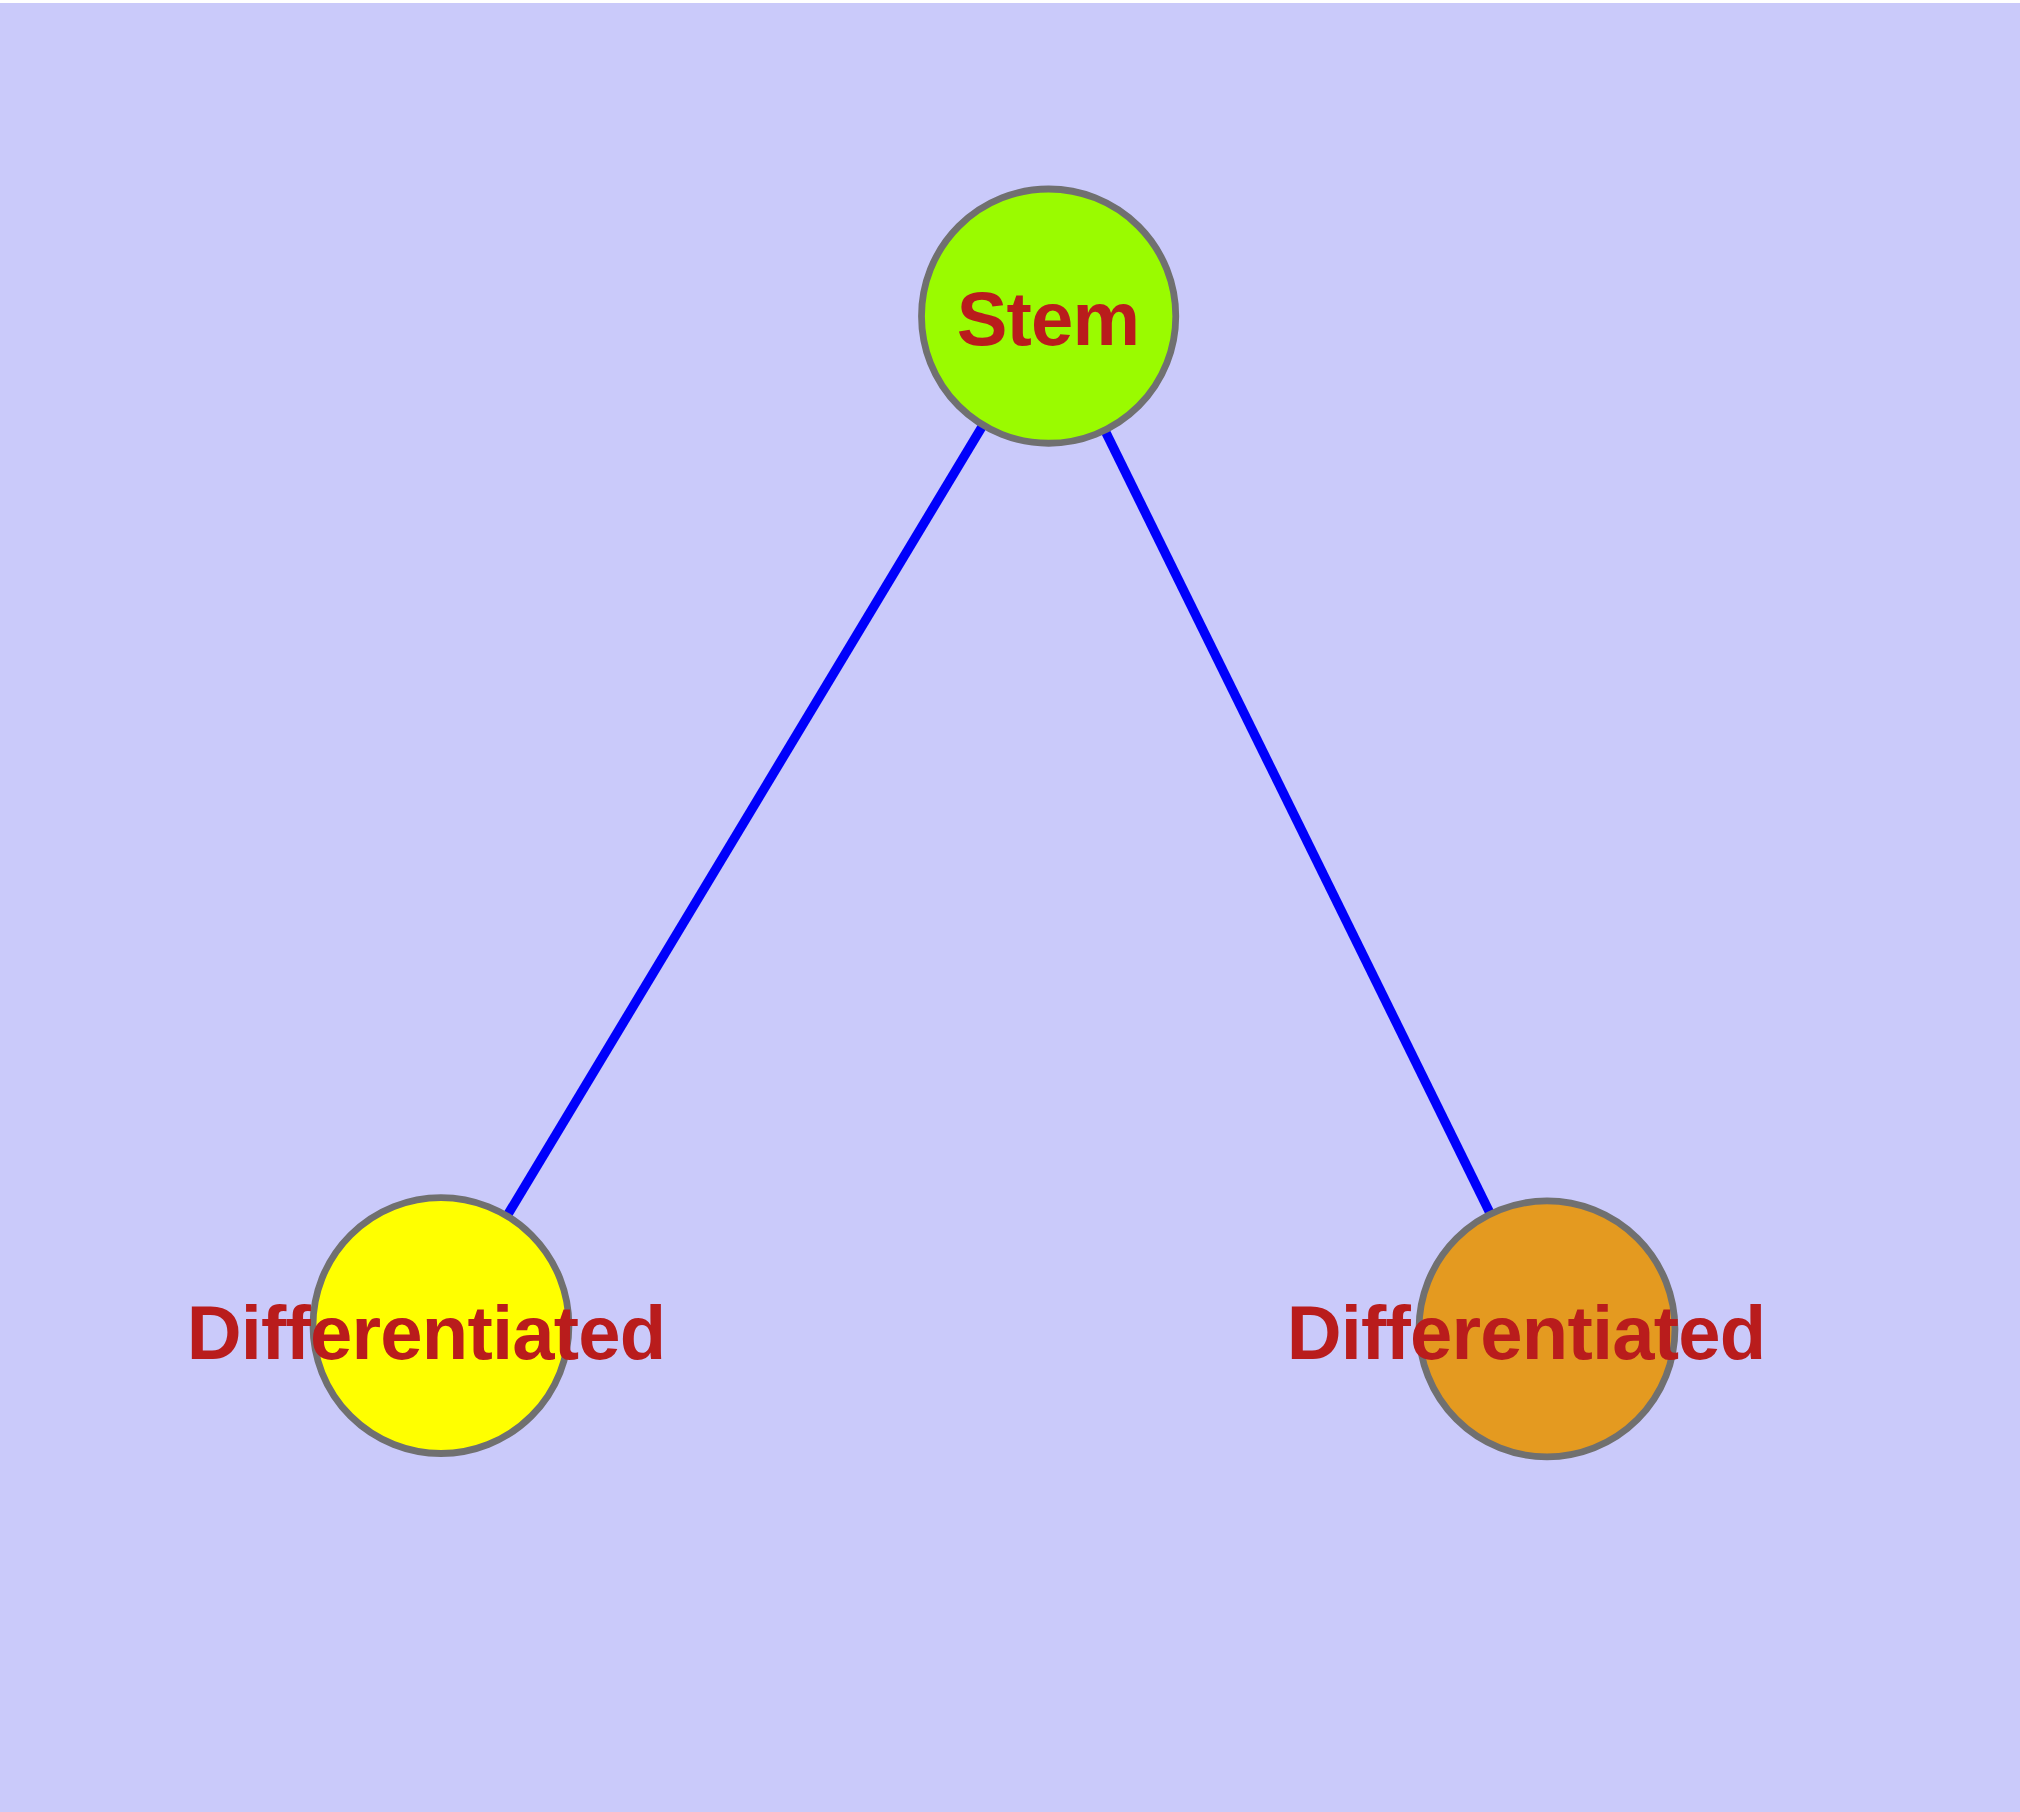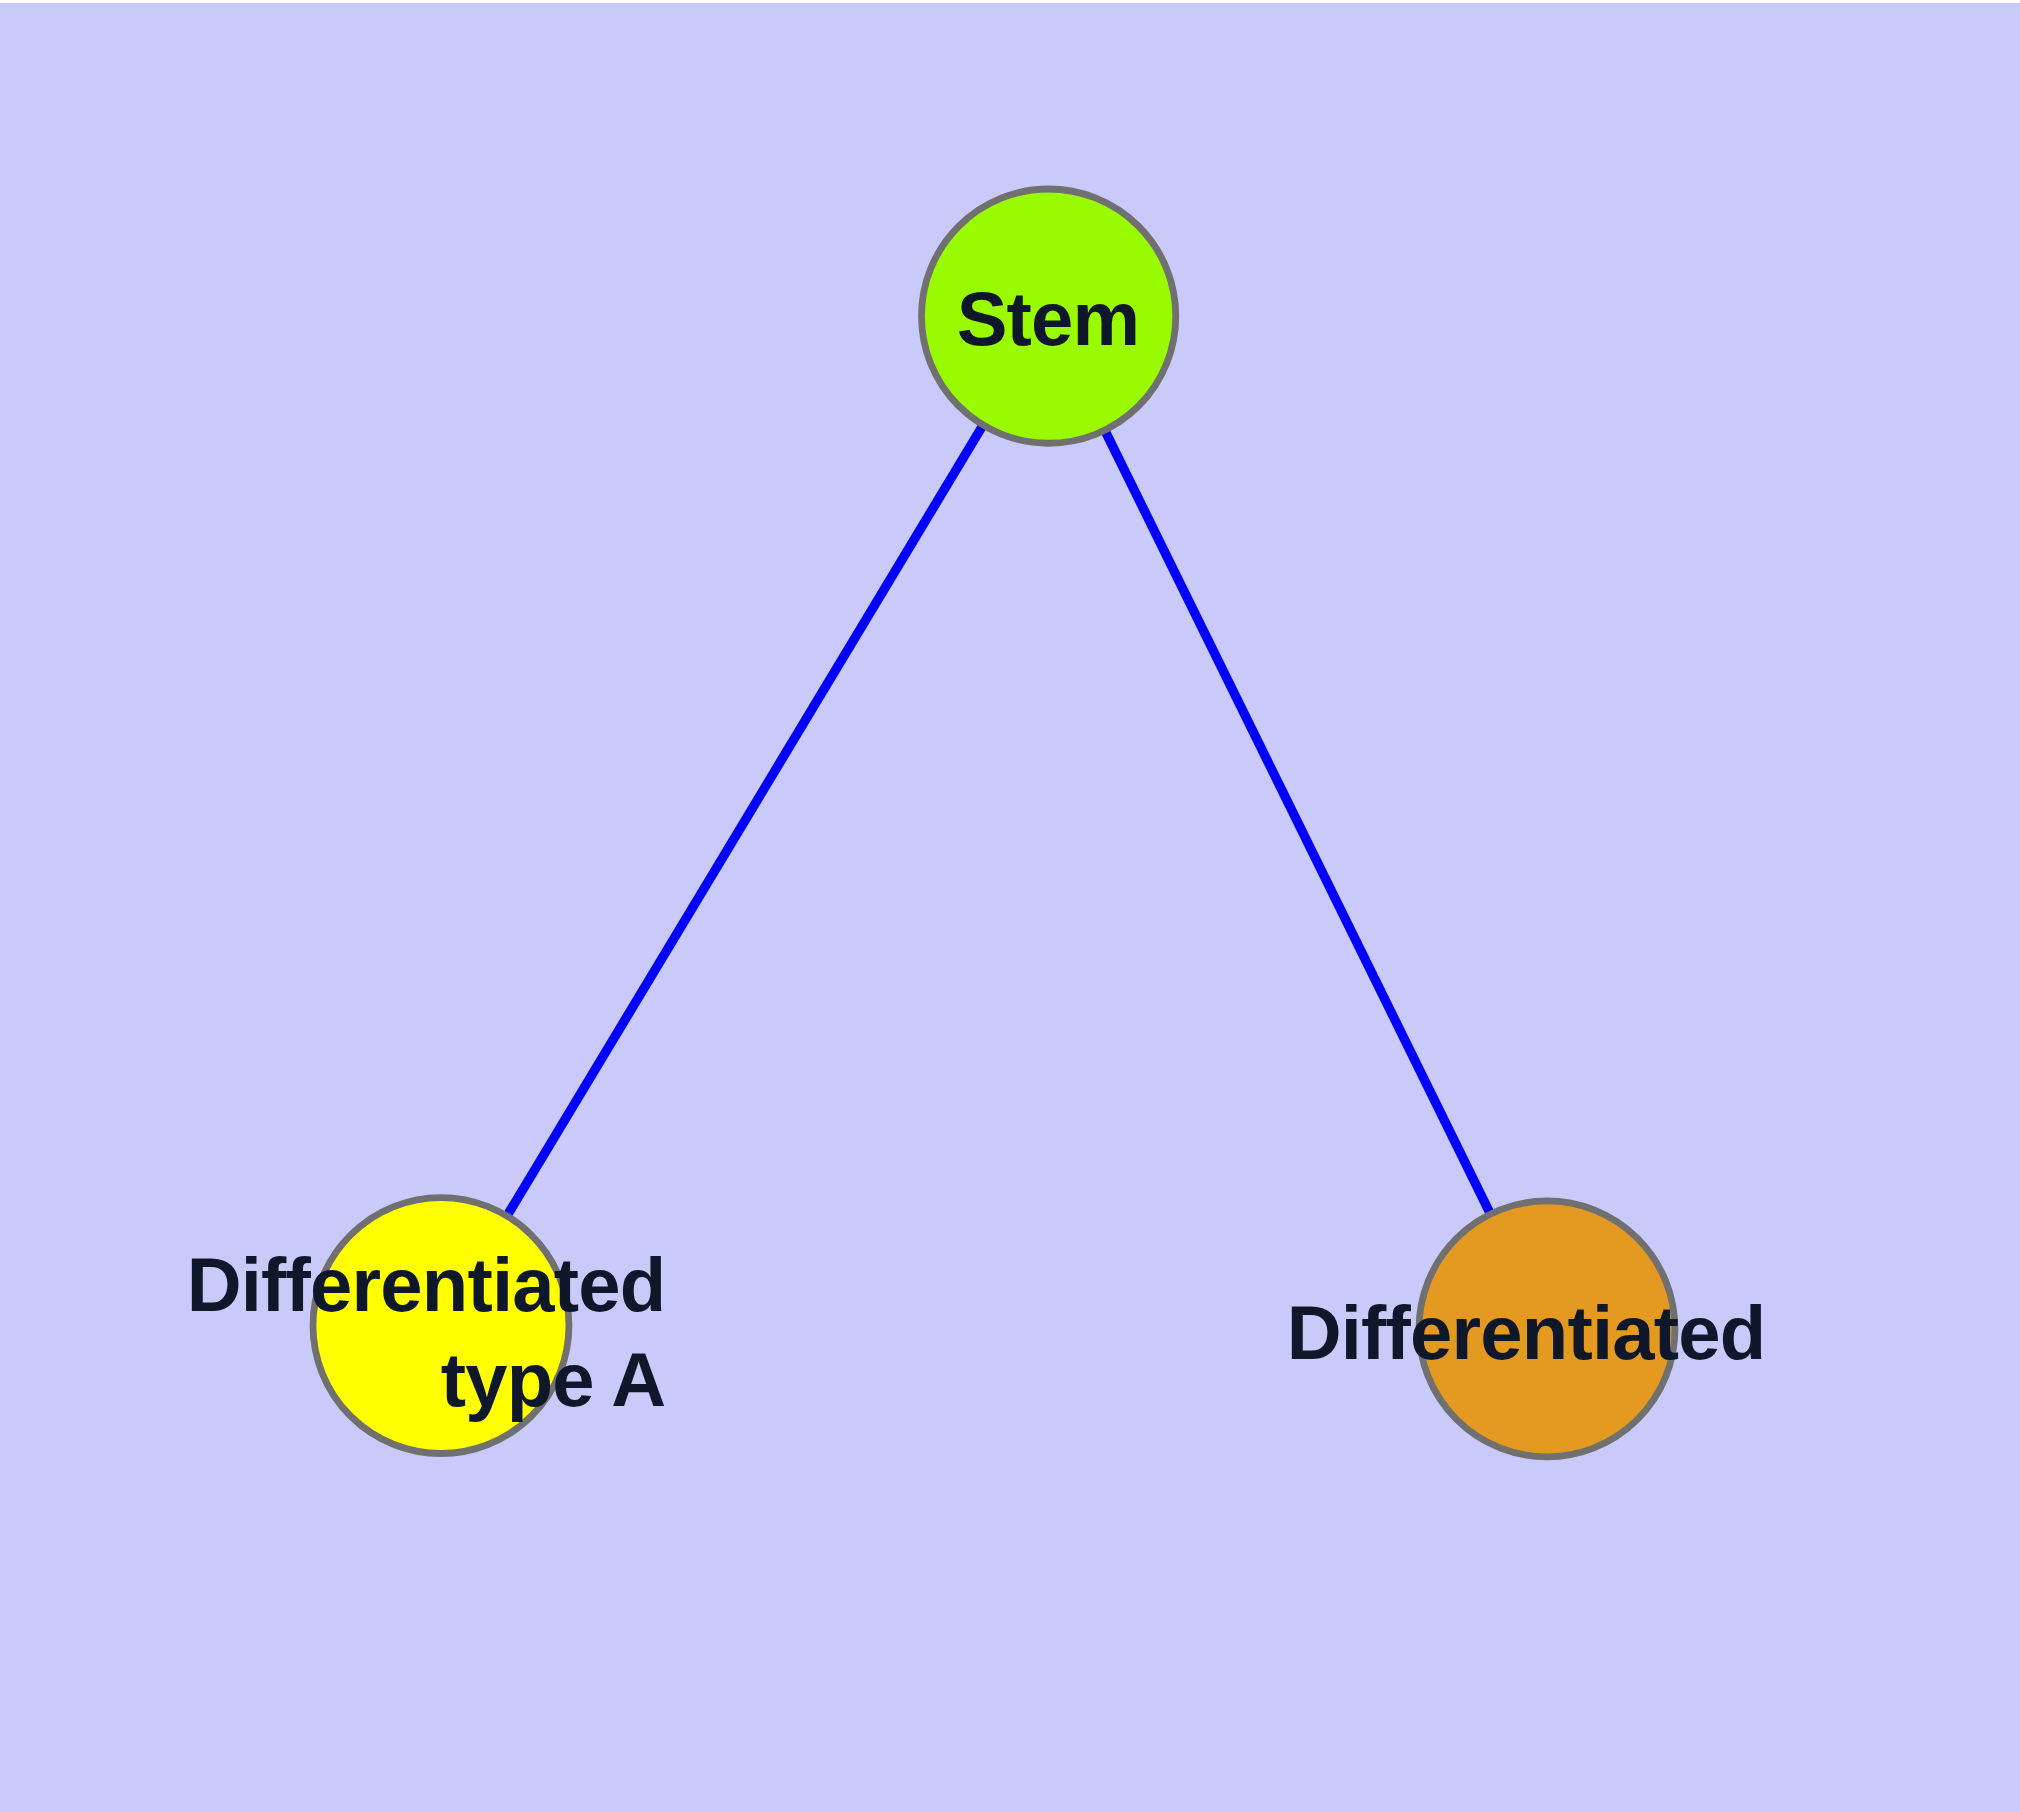--- a/index.html
+++ b/index.html
@@ -26,22 +26,22 @@
   }
   #graph-svg {
     position: absolute;
     left: 0; top: 0;
     width: 2021px;
     height: 1812px;
   }
   .node-label {
     position: absolute;
     transform: translate(-50%, -50%);
-    text-align: right;
-    color: #0f172a;
+    text-align: center;
+    color: #b91c1c;
     font-weight: bold;
     font-size: 76px;
     line-height: 95px;
     white-space: nowrap;
     letter-spacing: -0.8px;
   }
 </style>
 </head>
 <body>
 
@@ -58,20 +58,19 @@
     <circle cx="520" cy="1564" r="151" stroke-width="8" fill="#FFFF00" stroke="#707070"></circle>
     <circle cx="1825" cy="1568" r="151" stroke-width="8" fill="#E49A20" stroke="#707070"></circle>
   </svg>
 
   <div class="node-label" style="left:1048px; top:318px;">
     <div>Stem</div>
   </div>
 
   <div class="node-label" style="left:426px; top:1332px;">
     <div>Differentiated</div>
-    <div>type A</div>
   </div>
 
   <div class="node-label" style="left:1526px; top:1332px;">
     <div>Differentiated</div>
   </div>
 </div>
 
 
 </body></html>

